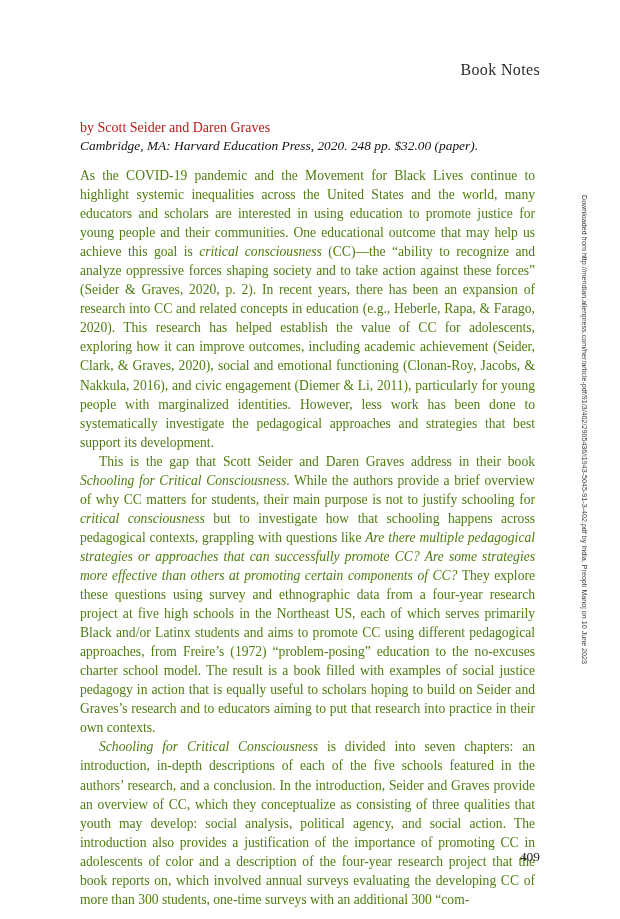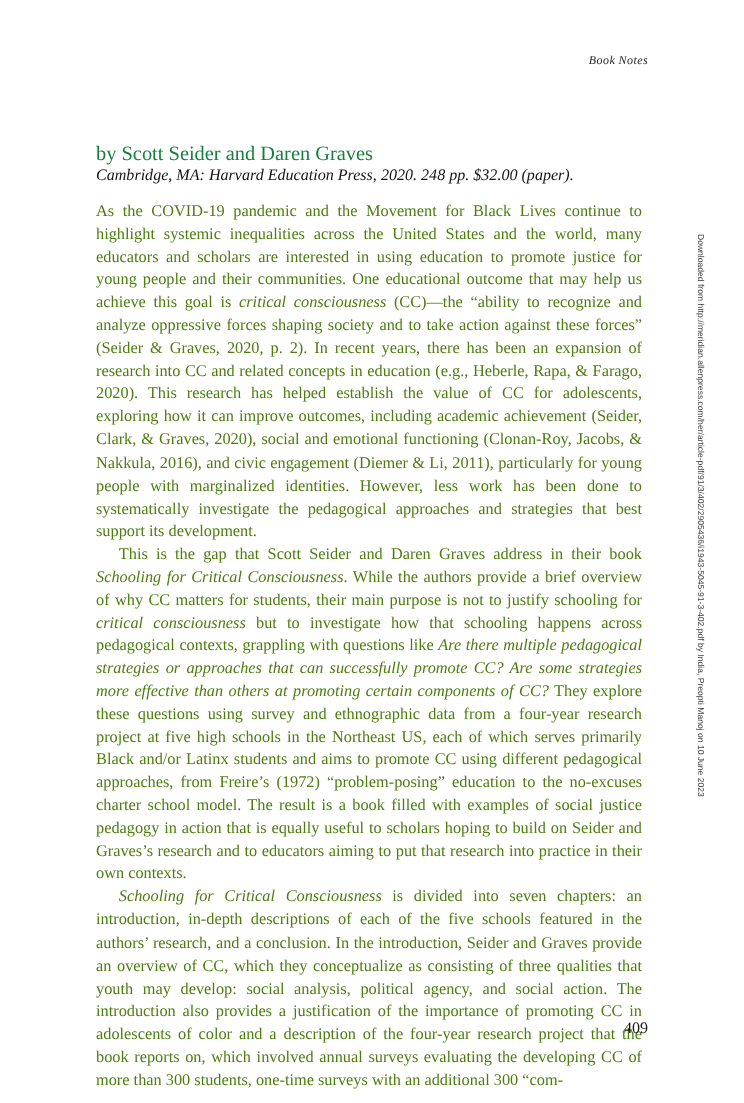--- a/index.html
+++ b/index.html
@@ -17,24 +17,23 @@
     width: 620px;
     height: 919px;
     background: #ffffff;
     overflow: hidden;
     box-sizing: border-box;
   }
 
   
   .running-head {
     position: absolute;
-    top: 45px;
+    top: 61px;
     right: 80px;
-    font-style: italic;
-    font-size: 10px;
+    font-size: 16px;
     letter-spacing: 0.35px;
     color: #2b2b2b;
     white-space: nowrap;
   }
 
   
   .column {
     position: absolute;
     left: 80px;
     top: 118px;
@@ -46,24 +45,24 @@
     font-size: 13.2px;
     line-height: 17.5px;
     letter-spacing: 0.25px;
     color: #141414;
     margin: 0;
     font-weight: normal;
     text-align: left;
   }
 
   .byline {
-    font-size: 17px;
+    font-size: 14px;
     line-height: 17.5px;
     margin: 1px 0 0 0;
-    color: #15803d;
+    color: #b91c1c;
   }
 
   .imprint {
     font-style: italic;
     font-size: 13.4px;
     line-height: 17.5px;
     margin: 0 0 0 0;
     color: #141414;
   }
 

